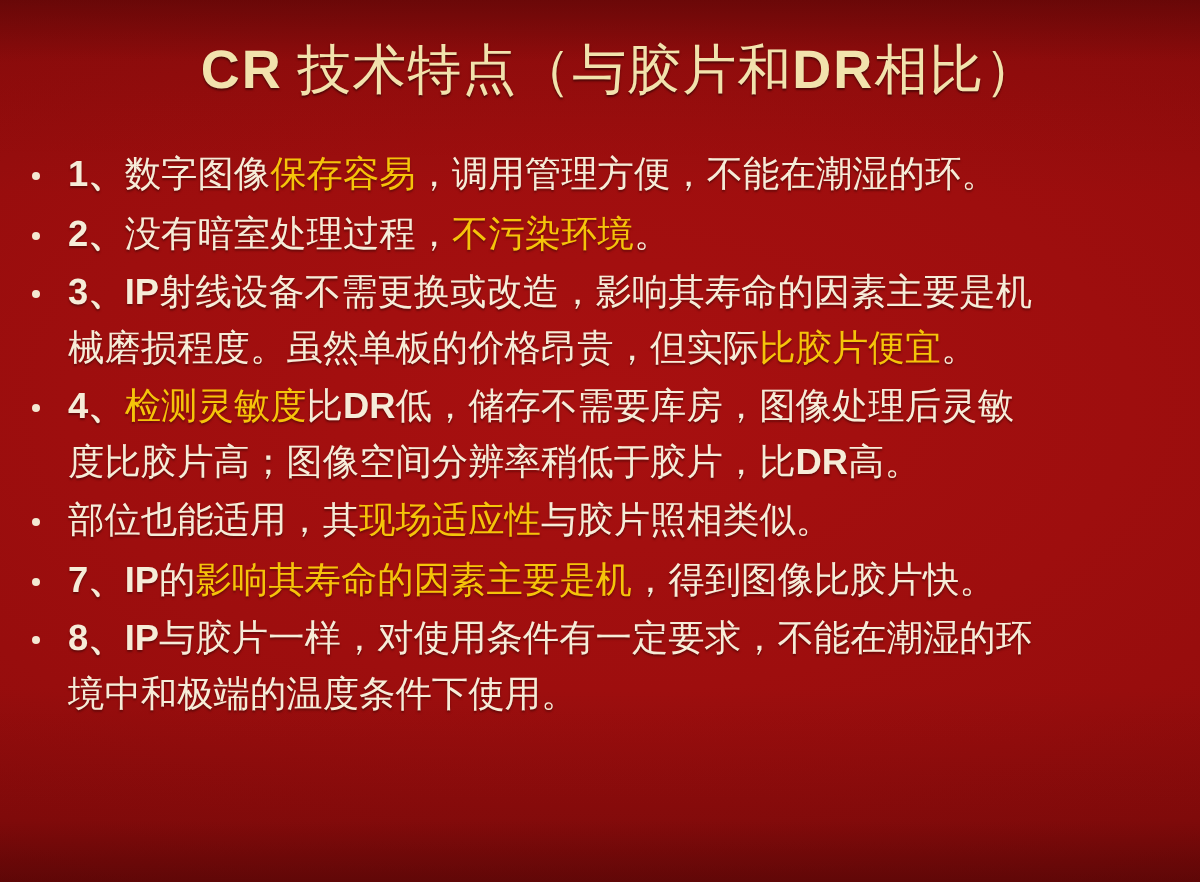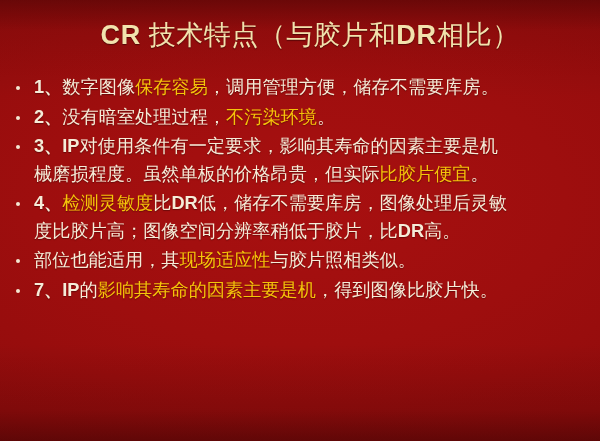--- a/index.html
+++ b/index.html
@@ -124,39 +124,44 @@
 
   <div class="title-area">
     <div class="slide-title">
       <span class="latin">CR</span><span>  </span><span>技术特点（与胶片和</span><span class="latin">DR</span><span>相比）</span>
     </div>
   </div>
 
   <div class="body-area">
       <div class="bullet-item">
         <span class="dot"></span>
-        <span class="line"><span class="seg num">1、</span><span class="seg">数字图像</span><span class="seg hl">保存容易</span><span class="seg">，调用管理方便，储存不需要库房。</span></span>
+        <span class="line"><span class="seg num">1、</span><span class="seg">数字图像</span><span class="seg hl">保存容易</span><span class="seg">，调用管理方便，不能在潮湿的环。</span></span>
       </div>
       <div class="bullet-item">
         <span class="dot"></span>
         <span class="line"><span class="seg num">2、</span><span class="seg">没有暗室处理过程，</span><span class="seg hl">不污染环境</span><span class="seg">。</span></span>
       </div>
       <div class="bullet-item">
         <span class="dot"></span>
-        <span class="line"><span class="seg num">3、</span><span class="seg latin">IP</span><span class="seg">对使用条件有一定要求，影响其寿命的因素主要是机</span></span>
+        <span class="line"><span class="seg num">3、</span><span class="seg latin">IP</span><span class="seg">射线设备不需更换或改造，影响其寿命的因素主要是机</span></span>
         <span class="line cont"><span class="seg">械磨损程度。虽然单板的价格昂贵，但实际</span><span class="seg hl">比胶片便宜</span><span class="seg">。</span></span>
       </div>
       <div class="bullet-item">
         <span class="dot"></span>
         <span class="line"><span class="seg num">4、</span><span class="seg hl">检测灵敏度</span><span class="seg">比</span><span class="seg latin">DR</span><span class="seg">低，储存不需要库房，图像处理后灵敏</span></span>
         <span class="line cont"><span class="seg">度比胶片高；图像空间分辨率稍低于胶片，比</span><span class="seg latin">DR</span><span class="seg">高。</span></span>
       </div>
       <div class="bullet-item">
         <span class="dot"></span>
         <span class="line cont"><span class="seg">部位也能适用，其</span><span class="seg hl">现场适应性</span><span class="seg">与胶片照相类似。</span></span>
       </div>
       <div class="bullet-item">
         <span class="dot"></span>
         <span class="line"><span class="seg num">7、</span><span class="seg latin">IP</span><span class="seg">的</span><span class="seg hl">影响其寿命的因素主要是机</span><span class="seg">，得到图像比胶片快。</span></span>
       </div>
+      <div class="bullet-item">
+        <span class="dot"></span>
+        <span class="line"><span class="seg num">8、</span><span class="seg latin">IP</span><span class="seg">与胶片一样，对使用条件有一定要求，不能在潮湿的环</span></span>
+        <span class="line cont"><span class="seg">境中和极端的温度条件下使用。</span></span>
+      </div>
     </div>
 
 </div>
 
 </body></html>

